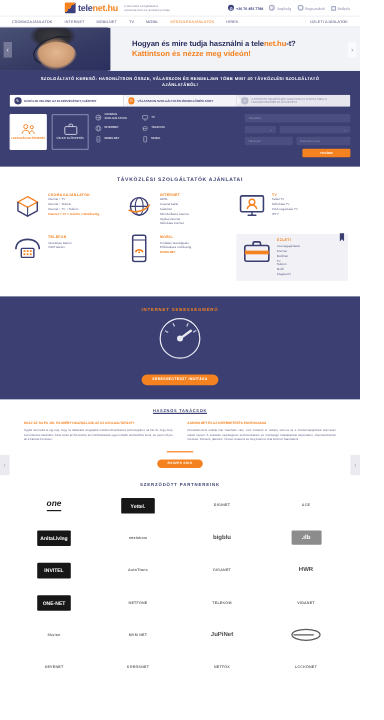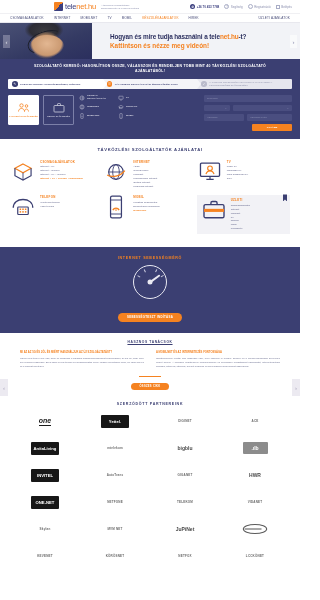--- a/index.html
+++ b/index.html
@@ -19,21 +19,21 @@
     align-items: center;
     padding: 0 8px;
     border-bottom: 1px solid #f0f0f3;
   }
   .logo-wrap { display: flex; align-items: center; gap: 2px; margin-left: 46px; }
   .logo-mark {
     width: 9px; height: 9px; border-radius: 1px;
     background: linear-gradient(135deg, #f58220 50%, #3b3f7f 50%);
     position: relative; flex: none;
   }
-  .logo-text { font-size: 7.5px; font-weight: normal; letter-spacing: -0.2px; }
+  .logo-text { font-size: 7.5px; font-weight: bold; letter-spacing: -0.2px; }
   .logo-text .t1 { color: #3b3f7f; }
   .logo-text .t2 { color: #f58220; }
   .logo-tag {
     font-size: 2.4px; color: #8b8fae; line-height: 1.25;
     margin-left: 3px; max-width: 42px;
   }
   .topbar-right { margin-left: auto; display: flex; align-items: center; gap: 5px; }
   .phone-pill {
     display: flex; align-items: center; gap: 1.5px;
     font-size: 3px; color: #3b3f7f; font-weight: bold;

